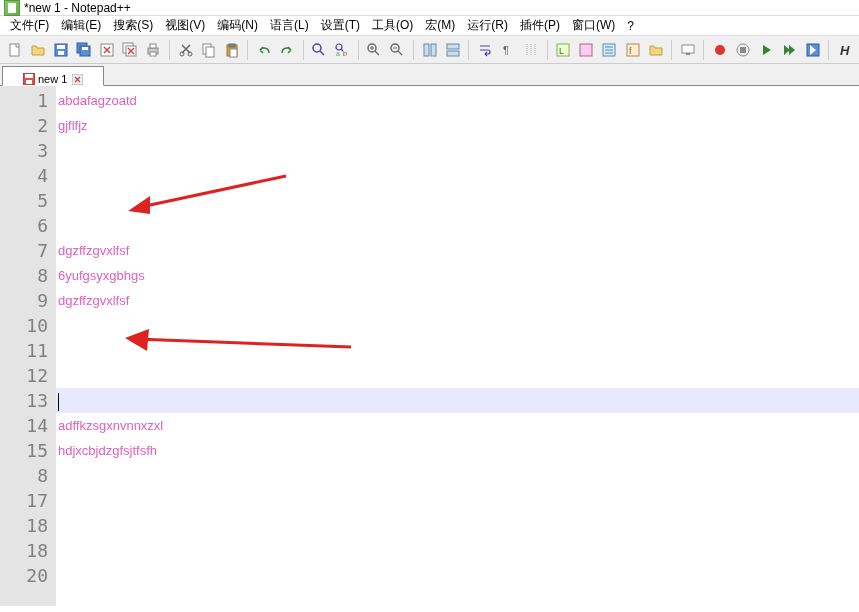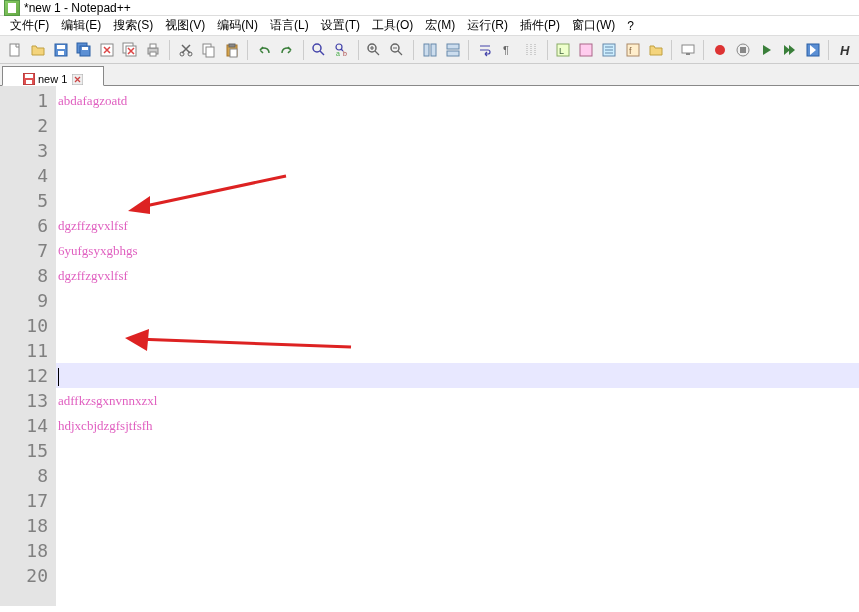--- a/index.html
+++ b/index.html
@@ -15,21 +15,21 @@
 .tb-btn svg { width: 16px; height: 16px; }
 .tb-sep { width: 1px; height: 20px; background: #ccc; margin: 0 3px; }
 .tab-bar { height: 22px; background: #f0f0f0; display: flex; align-items: flex-end; padding-left: 2px; border-bottom: 1px solid #888; }
 .tab { display: flex; align-items: flex-end; height: 20px; background: #fff; border: 1px solid #888; border-bottom: 1px solid #fff; padding: 0 20px; font-size: 11px; gap: 3px; margin-bottom: -1px; }
 .tab-save { width: 12px; height: 12px; }
 .tab-close { width: 11px; height: 11px; display:flex; align-items:center; justify-content:center; margin-left:2px; }
 .editor { display: flex; height: calc(100% - 92px); position: relative; }
 .gutter { width: 56px; background: #e4e4e4; text-align: right; padding-top: 2px; }
 .gutter-num { height: 25px; line-height: 25px; font-size: 18px; color: #808080; padding-right: 8px; font-family: Consolas, monospace; }
 .code { flex: 1; padding-top: 2px; background: #fff; position: relative; }
-.code-line { height: 25px; line-height: 25px; font-family: Liberation Serif, serif; font-size: 13px; color: #e060c0; padding-left: 2px; position: relative; }
+.code-line { height: 25px; line-height: 25px; font-family: Liberation Sans, sans-serif; font-size: 13px; color: #e060c0; padding-left: 2px; position: relative; }
 .code-line.current { background: #e8e8ff; }
 .cursor { display:inline-block; width:1px; height:18px; background:#000; vertical-align:middle; }
 .arrow { position: absolute; pointer-events: none; }
 </style>
 </head>
 <body>
 
 <div class="title-bar">
   <span class="title-icon"></span>
   <span class="title-text">*new 1 - Notepad++</span>
@@ -302,20 +302,21 @@
   <div class="code">
     <svg class="arrow" style="left:60px;top:80px;" width="180" height="60" viewBox="0 0 180 60">
       <line x1="170" y1="10" x2="20" y2="42" stroke="#d22" stroke-width="3"></line>
       <polygon points="12,45 34,30 34,48" fill="#d22"></polygon>
     </svg>
     <svg class="arrow" style="left:55px;top:239px;" width="250" height="40" viewBox="0 0 250 40">
       <line x1="240" y1="22" x2="25" y2="14" stroke="#d22" stroke-width="3"></line>
       <polygon points="14,13 38,4 36,26" fill="#d22"></polygon>
     </svg>
   <div class="code-line">abdafagzoatd</div>
+      <div class="code-line">gjflfjz</div>
       <div class="code-line"></div>
       <div class="code-line"></div>
       <div class="code-line"></div>
       <div class="code-line"></div>
       <div class="code-line">dgzffzgvxlfsf</div>
       <div class="code-line">6yufgsyxgbhgs</div>
       <div class="code-line">dgzffzgvxlfsf</div>
       <div class="code-line"></div>
       <div class="code-line"></div>
       <div class="code-line"></div>

